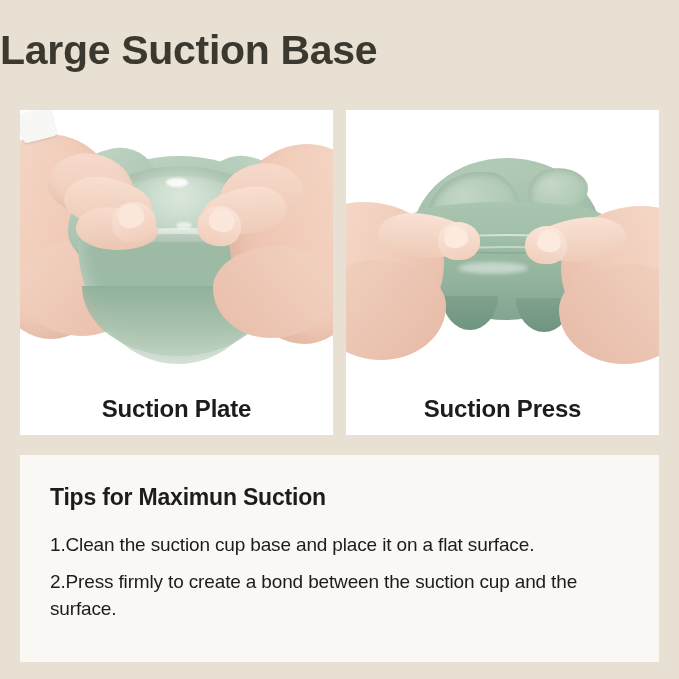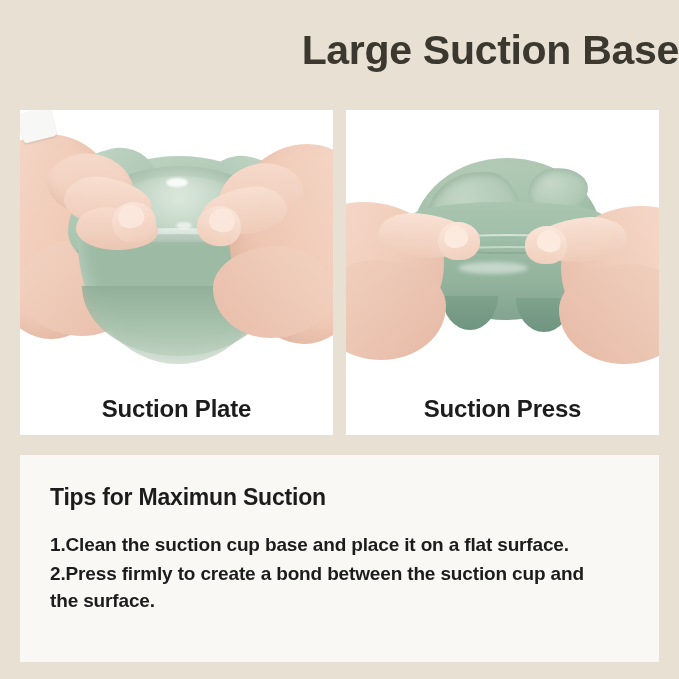--- a/index.html
+++ b/index.html
@@ -23,21 +23,21 @@
     height: 679px;
     background: #e8e0d3;
   }
 
   
   .title {
     position: absolute;
     left: 0;
     top: 28px;
     width: 679px;
-    text-align: right;
+    text-align: left;
     font-size: 41px;
     font-weight: bold;
     letter-spacing: -0.3px;
     color: #3b382f;
     font-family: "Liberation Sans", sans-serif;
     line-height: 1.1;
   }
 
   
   .panels {
@@ -414,28 +414,28 @@
   .tips-title {
     font-size: 23px;
     font-weight: bold;
     color: #1c1c1c;
     letter-spacing: -0.2px;
     margin: 0 0 22px 0;
     line-height: 1.1;
   }
   .tips-line {
     font-size: 19px;
-    font-weight: bold;
+    font-weight: normal;
     color: #1c1c1c;
     line-height: 1.42;
     letter-spacing: -0.15px;
     margin: 0;
     max-width: 560px;
   }
-  .tips-line + .tips-line { margin-top: 2px; }
+  .tips-line + .tips-line { margin-top: 10px; }
 </style>
 </head>
 <body>
 
 <div class="page">
 
   <div class="title">Large Suction Base</div>
 
   <div class="panels">
 

